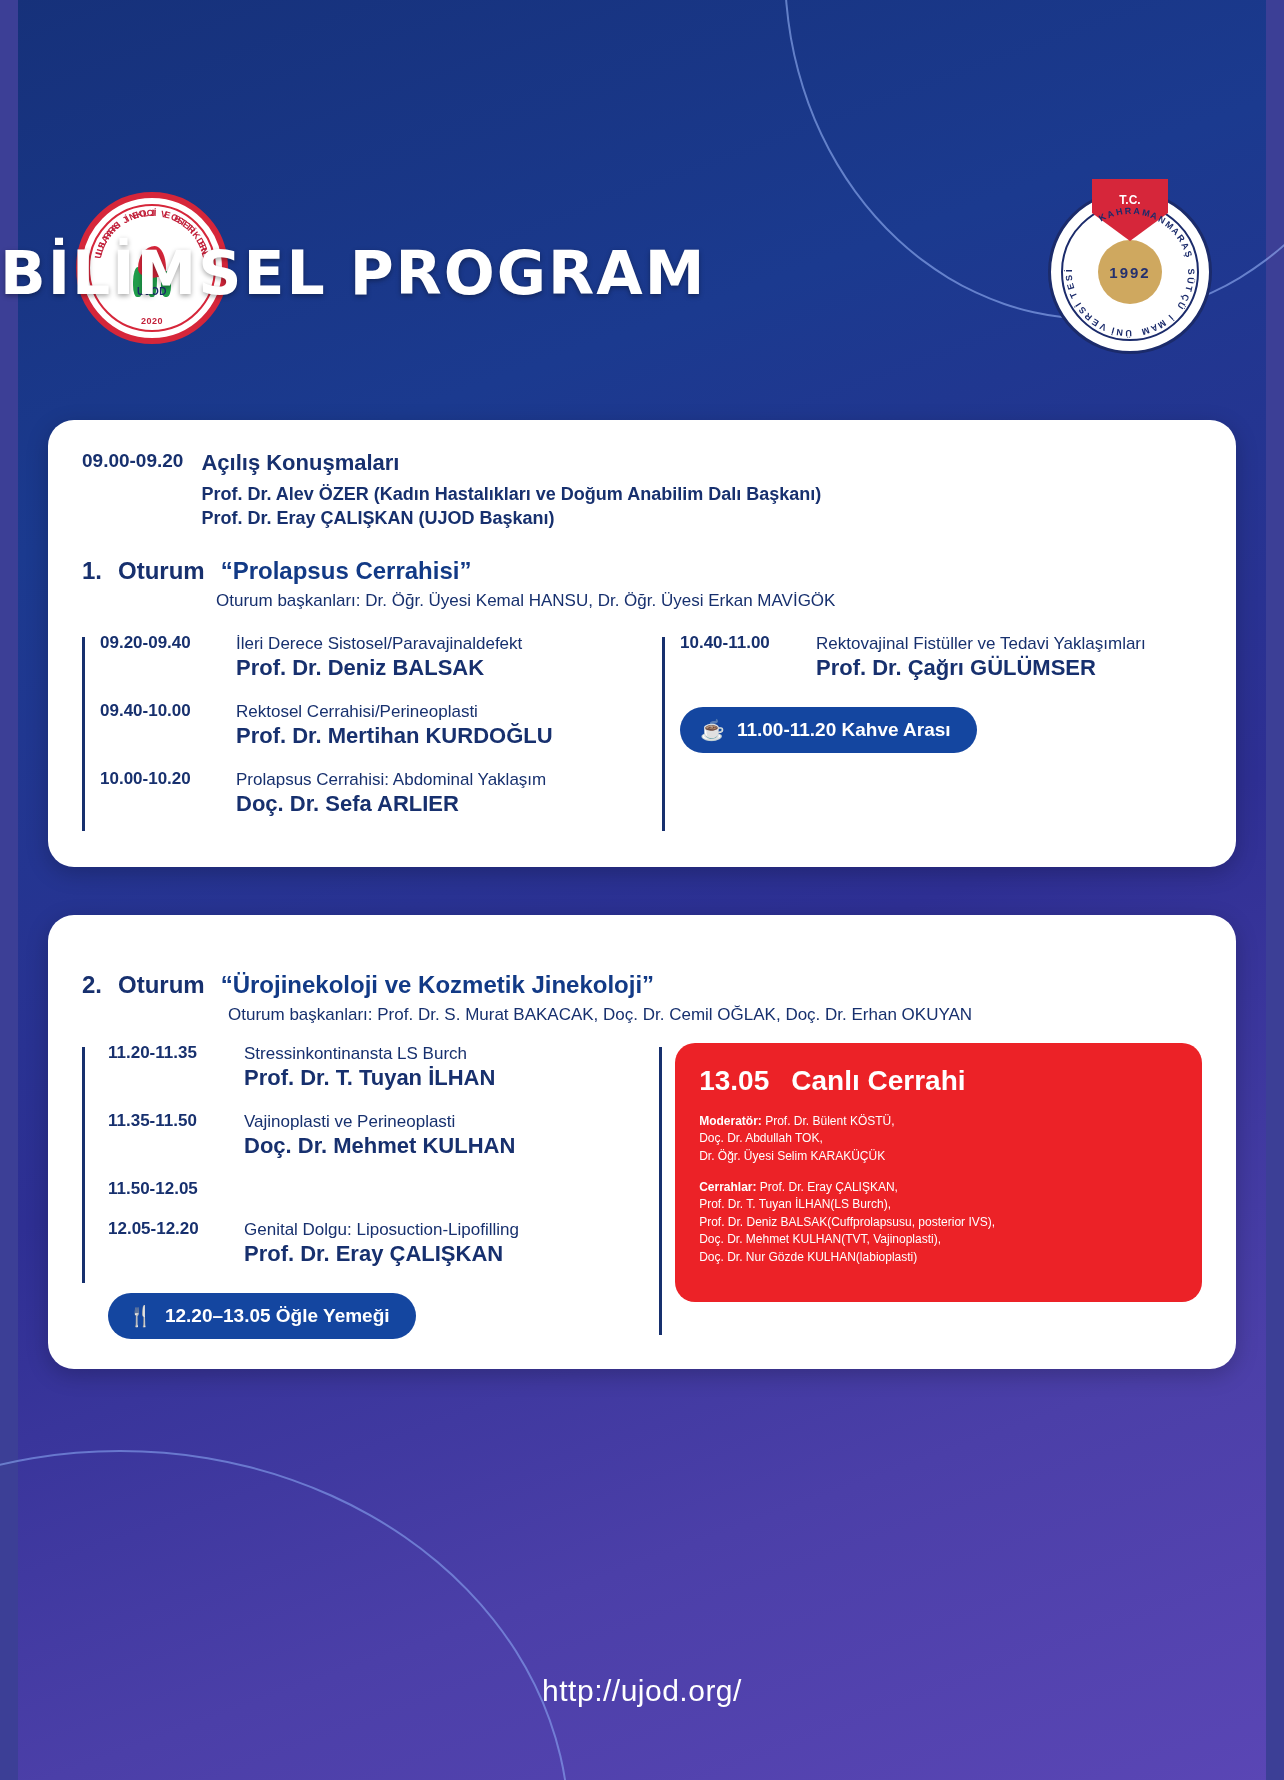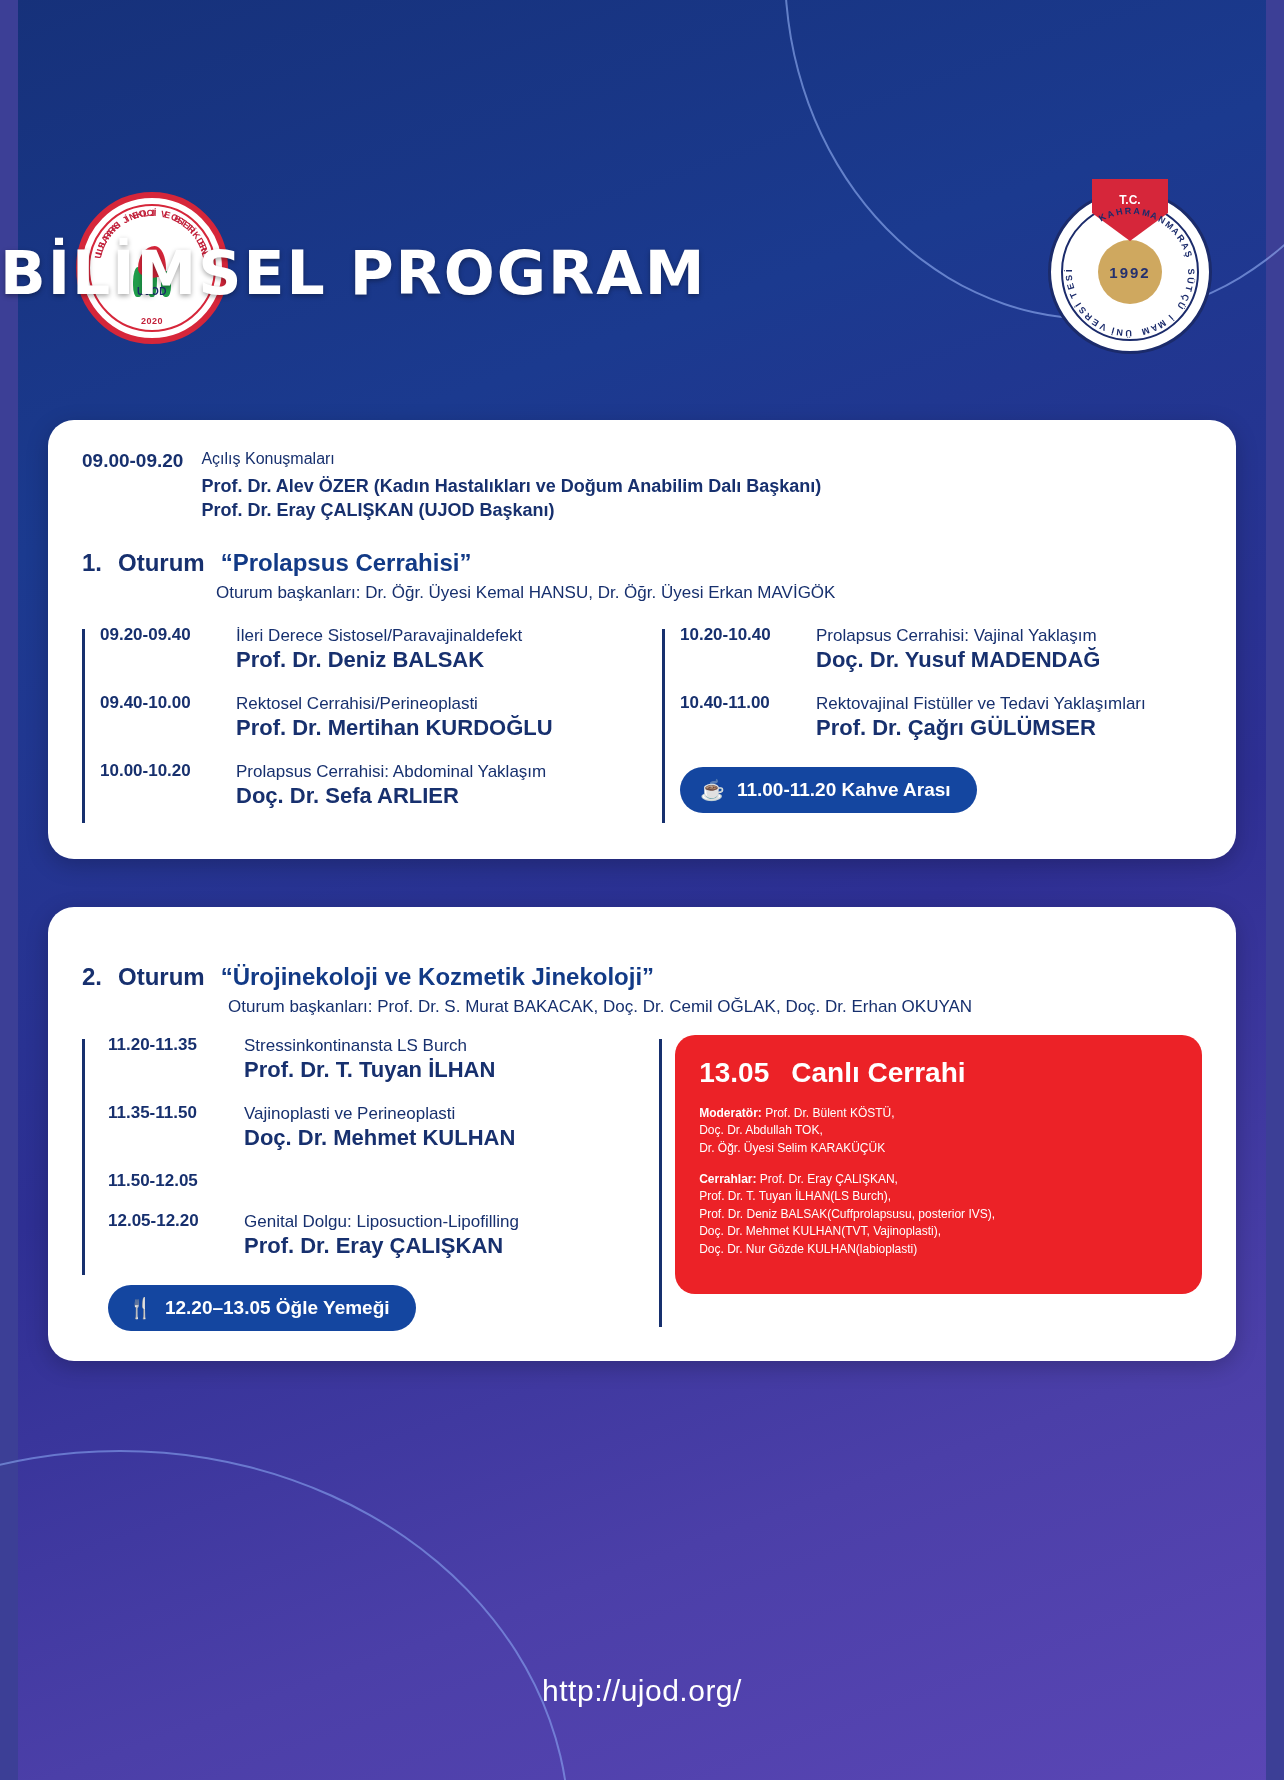--- a/index.html
+++ b/index.html
@@ -130,21 +130,21 @@
     position: relative;
     margin: 0 48px 48px 48px;
     background: #ffffff;
     border-radius: 26px;
     padding: 30px 34px 30px 34px;
     box-shadow: 0 6px 22px rgba(0,0,0,.22);
   }
 
   .open-row { display: flex; gap: 18px; margin-bottom: 4px;}
   .open-time { font-size: 19px; font-weight: bold; color:#17306e; white-space: nowrap; }
-  .open-title { font-size: 16px; font-weight: normal; color:#17306e; }
+  .open-title { font-size: 22px; font-weight: bold; color:#17306e; }
   .open-names { font-size: 18px; font-weight: bold; color:#17306e; line-height: 1.35; margin-top: 6px; }
 
   .session-head { display:flex; align-items: baseline; gap: 16px; margin-top: 26px; }
   .session-no { font-size: 24px; font-weight: bold; color:#17306e; white-space: nowrap;}
   .session-title { font-size: 24px; font-weight: bold; color:#123a86; }
   .session-chairs { font-size: 17px; color:#17306e; margin: 6px 0 0 134px; }
   .session-chairs.narrow { margin-left: 146px; }
 
   .cols { display: flex; gap: 40px; margin-top: 22px; }
   .col { flex: 1; position: relative; padding-left: 18px; }
@@ -356,27 +356,20 @@
           <div>
             <div class="item-topic">Prolapsus Cerrahisi: Abdominal Yaklaşım</div>
             <div class="item-speaker">Doç. Dr. Sefa ARLIER</div>
           </div>
         </div>
 
       </div>
 
       <div class="col">
 
-        <div class="item">
-          <div class="item-time">10.20-10.40</div>
-          <div>
-            <div class="item-topic">Prolapsus Cerrahisi: Vajinal Yaklaşım</div>
-            <div class="item-speaker">Doç. Dr. Yusuf MADENDAĞ</div>
-          </div>
-        </div>
 
         <div class="item">
           <div class="item-time">10.40-11.00</div>
           <div>
             <div class="item-topic">Rektovajinal Fistüller ve Tedavi Yaklaşımları</div>
             <div class="item-speaker">Prof. Dr. Çağrı GÜLÜMSER</div>
           </div>
         </div>
 
         <div class="pill">

